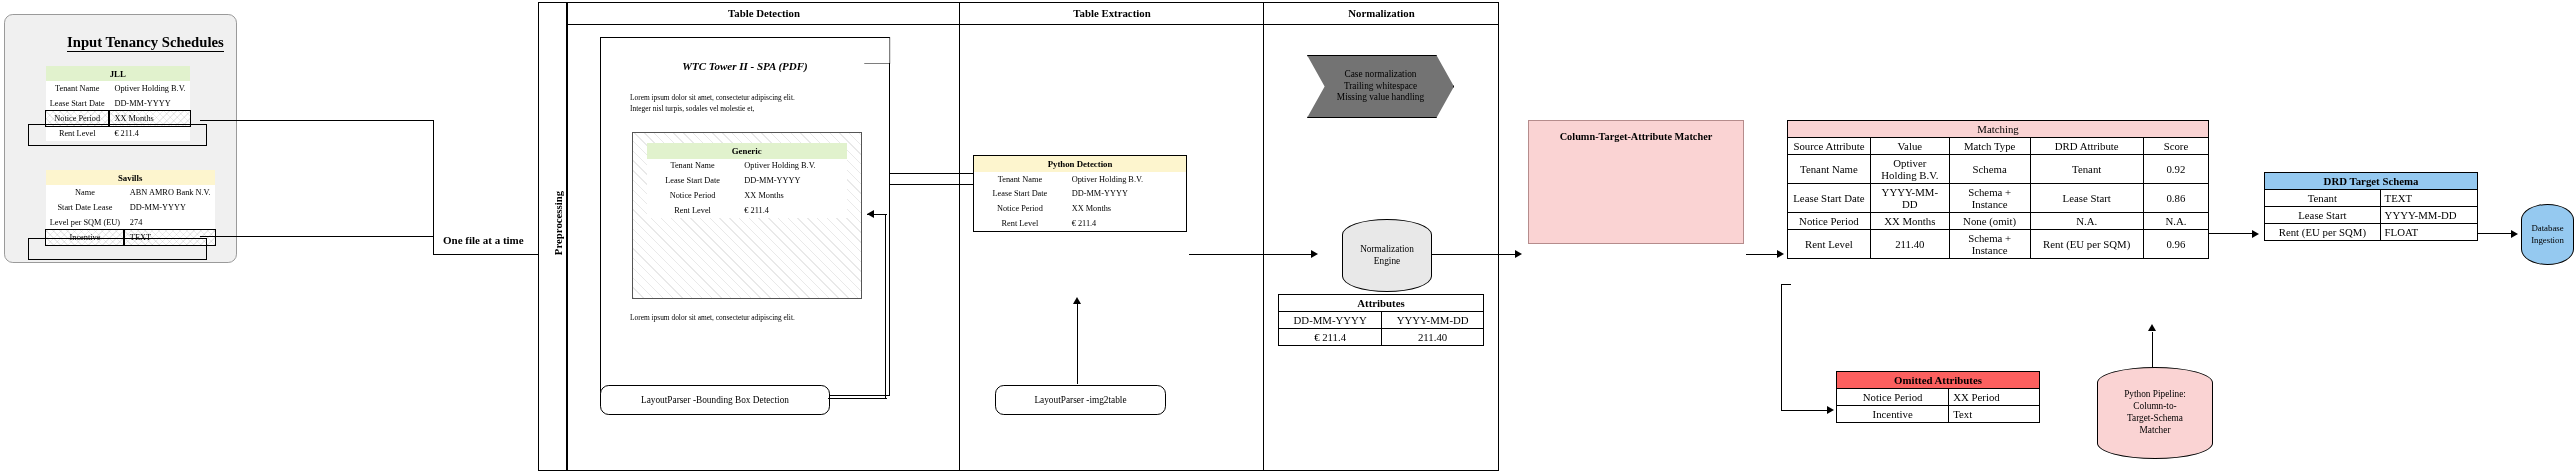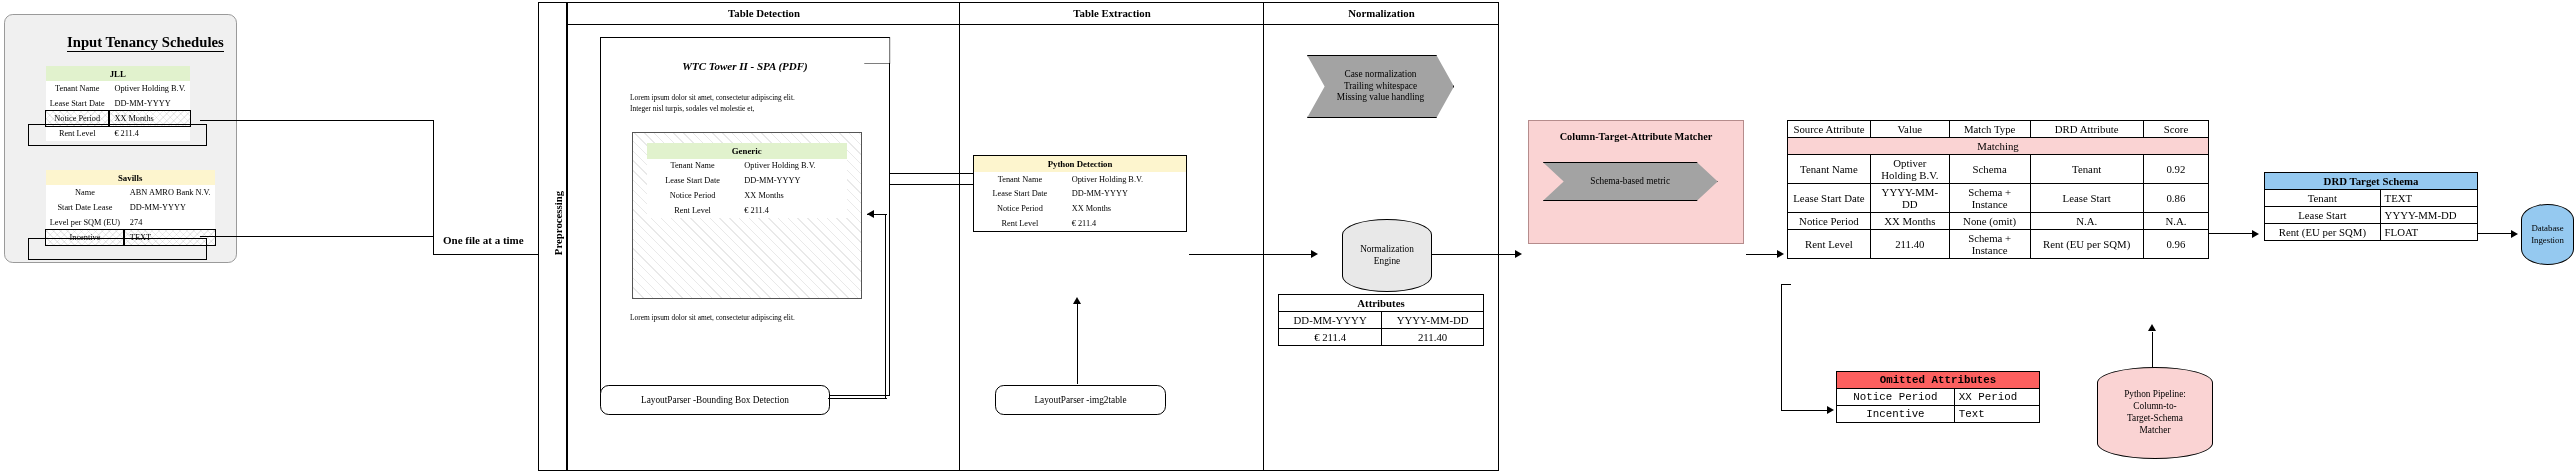--- a/index.html
+++ b/index.html
@@ -43,21 +43,21 @@
   #doc-sheet{left:600px;top:37px;width:290px;height:359px;background:#fff;border:1.4px solid #000;}
   #doc-fold{position:absolute;right:-1px;top:-1px;width:25.5px;height:25.5px;background:#fff;
             border-left:1.4px solid #000;border-bottom:1.4px solid #000;
             clip-path:polygon(0 0,100% 100%,0 100%);transform:scaleX(-1);}
   #doc-title{position:absolute;left:0;top:21.6px;width:100%;text-align:center;font-size:11px;font-weight:bold;font-style:italic;}
   .lorem{position:absolute;left:29px;font-size:7.4px;line-height:10.8px;}
   #detect-box{position:absolute;left:31px;top:94px;width:228px;height:165px;border:1.2px solid #555;
               background-image:repeating-linear-gradient(45deg,#e9e9e9 0 1px,#ffffff 1px 6.9px);}
 
   
-  .chevron{position:absolute;background:#a3a3a3;border:1.3px solid #000;display:flex;align-items:center;
+  .chevron{position:absolute;background:#737373;border:1.3px solid #000;display:flex;align-items:center;
            justify-content:center;text-align:center;font-size:9.3px;line-height:11.8px;
            clip-path:polygon(0 0,88% 0,100% 50%,88% 100%,0 100%,12% 50%);}
   .cyl{position:absolute;border:1.4px solid #000;border-radius:50%/15.7px;display:flex;align-items:center;
        justify-content:center;text-align:center;font-size:9.3px;line-height:11.8px;}
   .rrect{position:absolute;background:#fff;border:1.3px solid #000;border-radius:8.8px;display:flex;
          align-items:center;justify-content:center;font-size:9.3px;text-align:center;}
 
   
   #matcher{left:1528px;top:120px;width:216px;height:124px;background:#fad3d3;border:1px solid #b58c8c;text-decoration:underline;}
   #matcher-title{position:absolute;top:9.8px;left:0;width:100%;text-align:center;font-size:10.3px;font-weight:bold;}
@@ -268,41 +268,38 @@
       <td>211.40</td>
       </tr>
 </tbody>
   </table>
 
 <div class="abs ln hln" style="left:1432px;top:254px;width:84px;"></div>
 <div class="ah" style="left:1515px;top:250px;"></div>
 
 <div class="abs" id="matcher">
   <div id="matcher-title">Column-Target-Attribute Matcher</div>
-  <div class="chevron" style="left:13.7px;top:41px;width:173px;height:37px;">
-    <span>Schema-based metric</span>
-  </div>
 </div>
 
 <div class="abs ln hln" style="left:1746px;top:254px;width:35px;"></div>
 <div class="ah" style="left:1777px;top:250px;"></div>
 
 <table class="tbl" style="position:absolute;left:1787px;top:120px;width:422px;">
   <tbody>
       <tr>
+        <td class="hdr pink-hdr" colspan="5">Matching</td>
+      </tr>
+  <tr>
     <td style="white-space:normal;width:77px;">Source Attribute</td>
     <td style="white-space:normal;width:73px;">Value</td>
     <td style="white-space:normal;width:75px;">Match Type</td>
     <td style="white-space:normal;width:110px;">DRD Attribute</td>
     <td style="white-space:normal;width:59px;">Score</td>
   </tr>
   <tr>
-        <td class="hdr pink-hdr" colspan="5">Matching</td>
-      </tr>
-  <tr>
     <td style="white-space:normal;">Tenant Name</td>
     <td style="white-space:normal;">Optiver Holding B.V.</td>
     <td style="white-space:normal;">Schema</td>
     <td style="white-space:normal;">Tenant</td>
     <td>0.92</td>
   </tr>
   <tr>
     <td style="white-space:normal;">Lease Start Date</td>
     <td style="white-space:normal;">YYYY-MM-DD</td>
     <td style="white-space:normal;">Schema + Instance</td>
@@ -324,21 +321,21 @@
     <td>0.96</td>
   </tr>
 </tbody>
   </table>
 
 <div class="abs ln vln" style="left:1781px;top:284px;height:126px;"></div>
 <div class="abs ln hln" style="left:1781px;top:284px;width:9.8px;"></div>
 <div class="abs ln hln" style="left:1781px;top:410px;width:49px;"></div>
 <div class="ah" style="left:1827px;top:406px;"></div>
 
-<table class="tbl" style="position:absolute;left:1836px;top:371px;width:204px;font-family:Liberation Mono, monospace;">
+<table class="tbl" style="position:absolute;left:1836px;top:371px;width:204px;">
   <tbody>
       <tr>
         <td class="hdr red-hdr" colspan="2">Omitted Attributes</td>
       </tr>
   <tr>
     <td>Notice Period</td>
     <td style="text-align:left;">XX Period</td>
       </tr>
   <tr>
     <td>Incentive</td>

